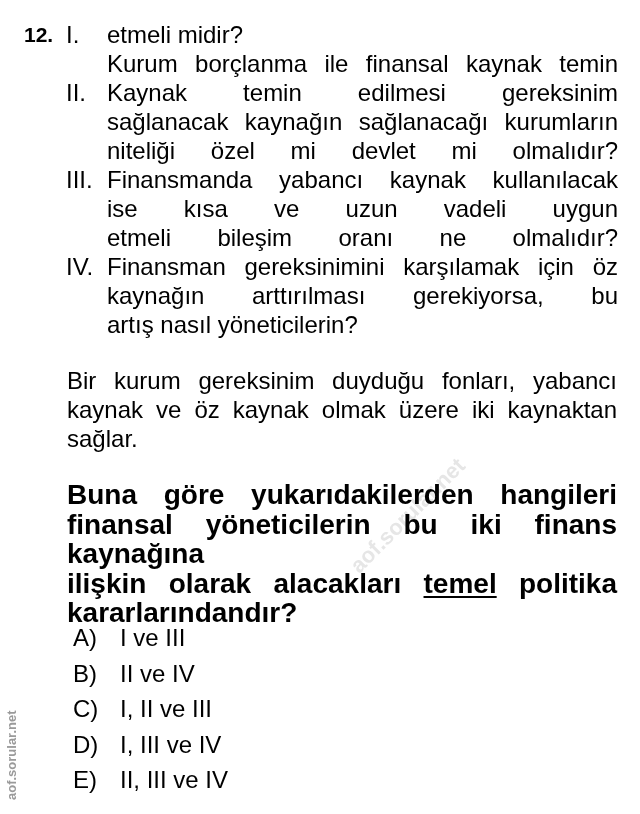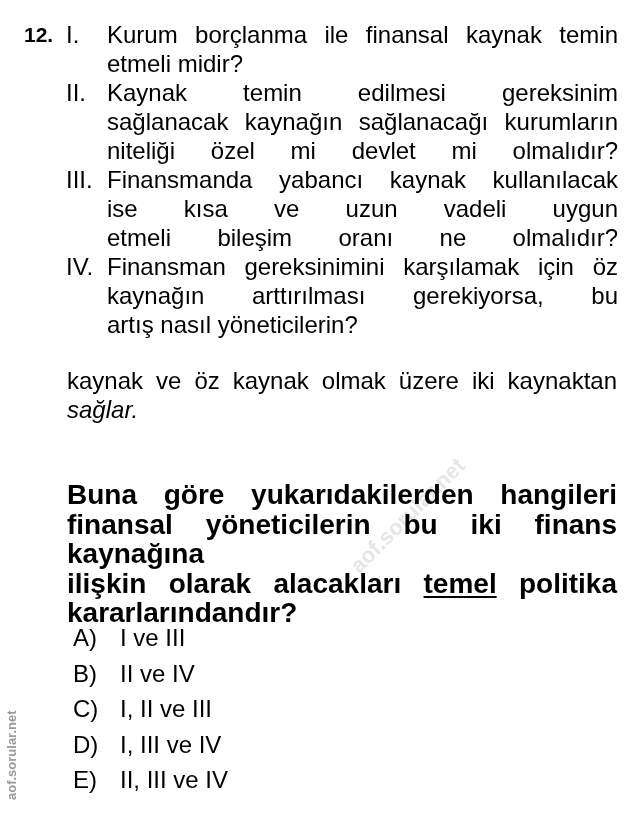--- a/index.html
+++ b/index.html
@@ -57,21 +57,21 @@
       top: 366px;
       width: 550px;
       font-size: 24px;
       line-height: 29px;
     }
     .stem .ln {
       display: block;
       text-align: justify;
       text-align-last: justify;
     }
-    .stem .ln.last { text-align-last: left; font-style: italic; }
+    .stem .ln.last { text-align-last: left; }
     .question {
       position: absolute;
       left: 67px;
       top: 480px;
       width: 550px;
       font-size: 28px;
       line-height: 29.5px;
       font-weight: bold;
     }
     .question .ln {
@@ -130,22 +130,22 @@
 <body>
 
 <div class="wm-center">aof.sorular.net</div>
 
 <div class="q-num fg">12.</div>
 
 <div class="items fg">
   <div class="item">
     <span class="roman">I.</span>
     <span class="text">
+      <span class="ln last">etmeli midir?</span>
       <span class="ln">Kurum borçlanma ile finansal kaynak temin</span>
-      <span class="ln last">etmeli midir?</span>
     </span>
   </div>
   <div class="item">
     <span class="roman">II.</span>
     <span class="text">
       <span class="ln">Kaynak temin edilmesi gereksinim</span>
       <span class="ln">sağlanacak kaynağın sağlanacağı kurumların</span>
       <span class="ln">niteliği özel mi devlet mi olmalıdır?</span>
     </span>
   </div>
@@ -161,20 +161,21 @@
     <span class="roman">IV.</span>
     <span class="text">
       <span class="ln">Finansman gereksinimini karşılamak için öz</span>
       <span class="ln">kaynağın arttırılması gerekiyorsa, bu</span>
       <span class="ln last">artış nasıl yöneticilerin?</span>
     </span>
   </div>
 </div>
 
 <div class="stem fg">
+  <span class="ln">Bir kurum gereksinim duyduğu fonları, yabancı</span>
   <span class="ln">kaynak ve öz kaynak olmak üzere iki kaynaktan</span>
   <span class="ln last">sağlar.</span>
 </div>
 
 <div class="question fg">
   <span class="ln">Buna göre yukarıdakilerden hangileri</span>
   <span class="ln">finansal yöneticilerin bu iki finans kaynağına</span>
   <span class="ln"><span>ilişkin olarak alacakları</span> <u>temel</u> <span>politika</span></span>
   <span class="ln last">kararlarındandır?</span>
 </div>

